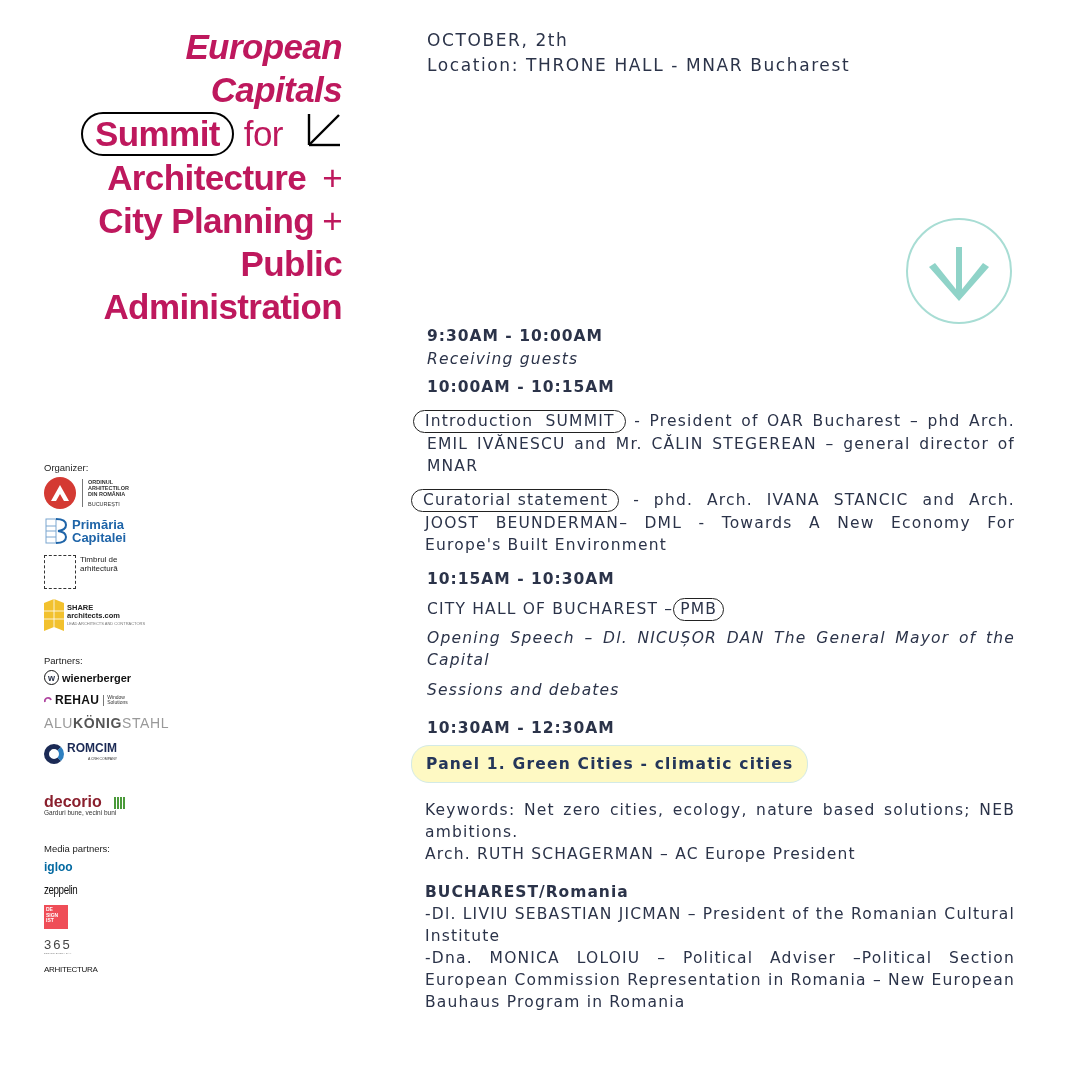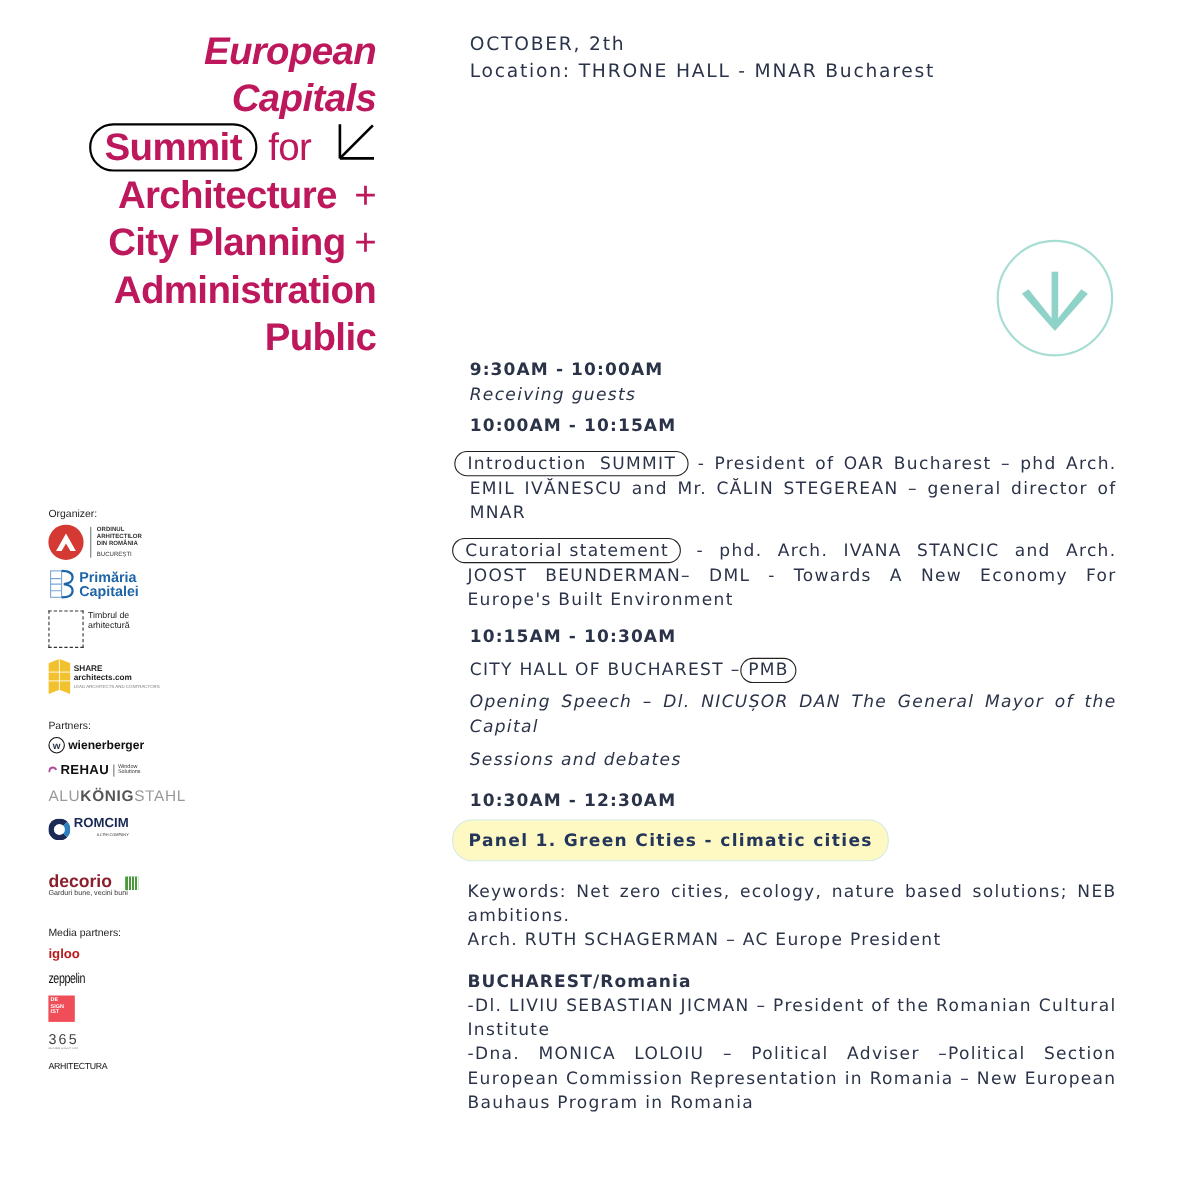--- a/index.html
+++ b/index.html
@@ -74,21 +74,21 @@
   .alu { font-size: 14px; color: #999; letter-spacing: 0.6px; }
   .alu b { color: #555; }
   .romcim-c { width: 20px; height: 20px; border-radius: 50%; border: 5px solid #1b2a55; box-sizing: border-box; border-right-color: #2d7fc0; }
   .romcim { font-weight: 700; font-size: 12px; color: #1b2a55; margin-left: 3px; line-height: 11px; }
   .romcim span { display: block; font-size: 3.5px; font-weight: 400; text-align: right; color: #333; }
   .decorio { color: #8a1f2d; font-size: 16px; font-weight: 700; line-height: 14px; }
   .decorio span { display: block; font-size: 6.5px; font-weight: 400; color: #333; line-height: 8px; }
   .dgrid { width: 12px; height: 12px; background:
      repeating-linear-gradient(90deg, #4a9a3a 0 2px, #fff 2px 3px),
      #4a9a3a; margin-left: 1px; margin-top: -10px; }
-  .igloo { font-weight: 700; font-size: 12px; color: #b91c1c; }
+  .igloo { font-weight: 700; font-size: 12px; color: #0369a1; }
   .zep { font-family: "Liberation Sans", sans-serif; font-size: 13px; color: #111; transform: scaleX(0.75); transform-origin: left; letter-spacing: -0.5px; }
   .designist { width: 24px; height: 24px; background: #ef4d57; color: #fff; font-size: 5px; line-height: 5.5px; padding: 2px; box-sizing: border-box; font-weight: 700; }
   .b365 { font-size: 13px; color: #444; letter-spacing: 2px; }
   .b365 span { display: block; font-size: 2.5px; letter-spacing: 0.2px; color: #777; line-height: 3px; }
   .arh { font-size: 8px; color: #111; letter-spacing: -0.3px; }
 </style>
 </head>
 <body>
 
 <div class="title">
@@ -97,22 +97,22 @@
   <span class="line">
     <span class="pill">Summit</span><span class="light">for</span>
     <svg class="arrow" width="36" height="36" viewBox="0 0 36 36">
       <line x1="3" y1="2" x2="3" y2="33" stroke="#000" stroke-width="2.4"></line>
       <line x1="3" y1="33" x2="34" y2="33" stroke="#000" stroke-width="2.4"></line>
       <line x1="3" y1="33" x2="33" y2="3" stroke="#000" stroke-width="2.4"></line>
     </svg>
   </span>
   <span class="line"><span>Architecture</span><span class="plus">+</span></span>
   <span class="line"><span>City Planning</span><span class="plus" style="margin-left:8px">+</span></span>
+  <span class="line">Public</span>
   <span class="line">Administration</span>
-  <span class="line">Public</span>
 </div>
 
 <div class="hdr">
   <div>OCTOBER, 2th</div>
   <div>Location: THRONE HALL - MNAR Bucharest</div>
 </div>
 
 <svg class="down-circle" viewBox="0 0 108 108">
   <circle cx="54" cy="54" r="52" fill="none" stroke="#a8ddd4" stroke-width="2"></circle>
   <rect x="51" y="30" width="6" height="50" fill="#8fd3c8"></rect>

